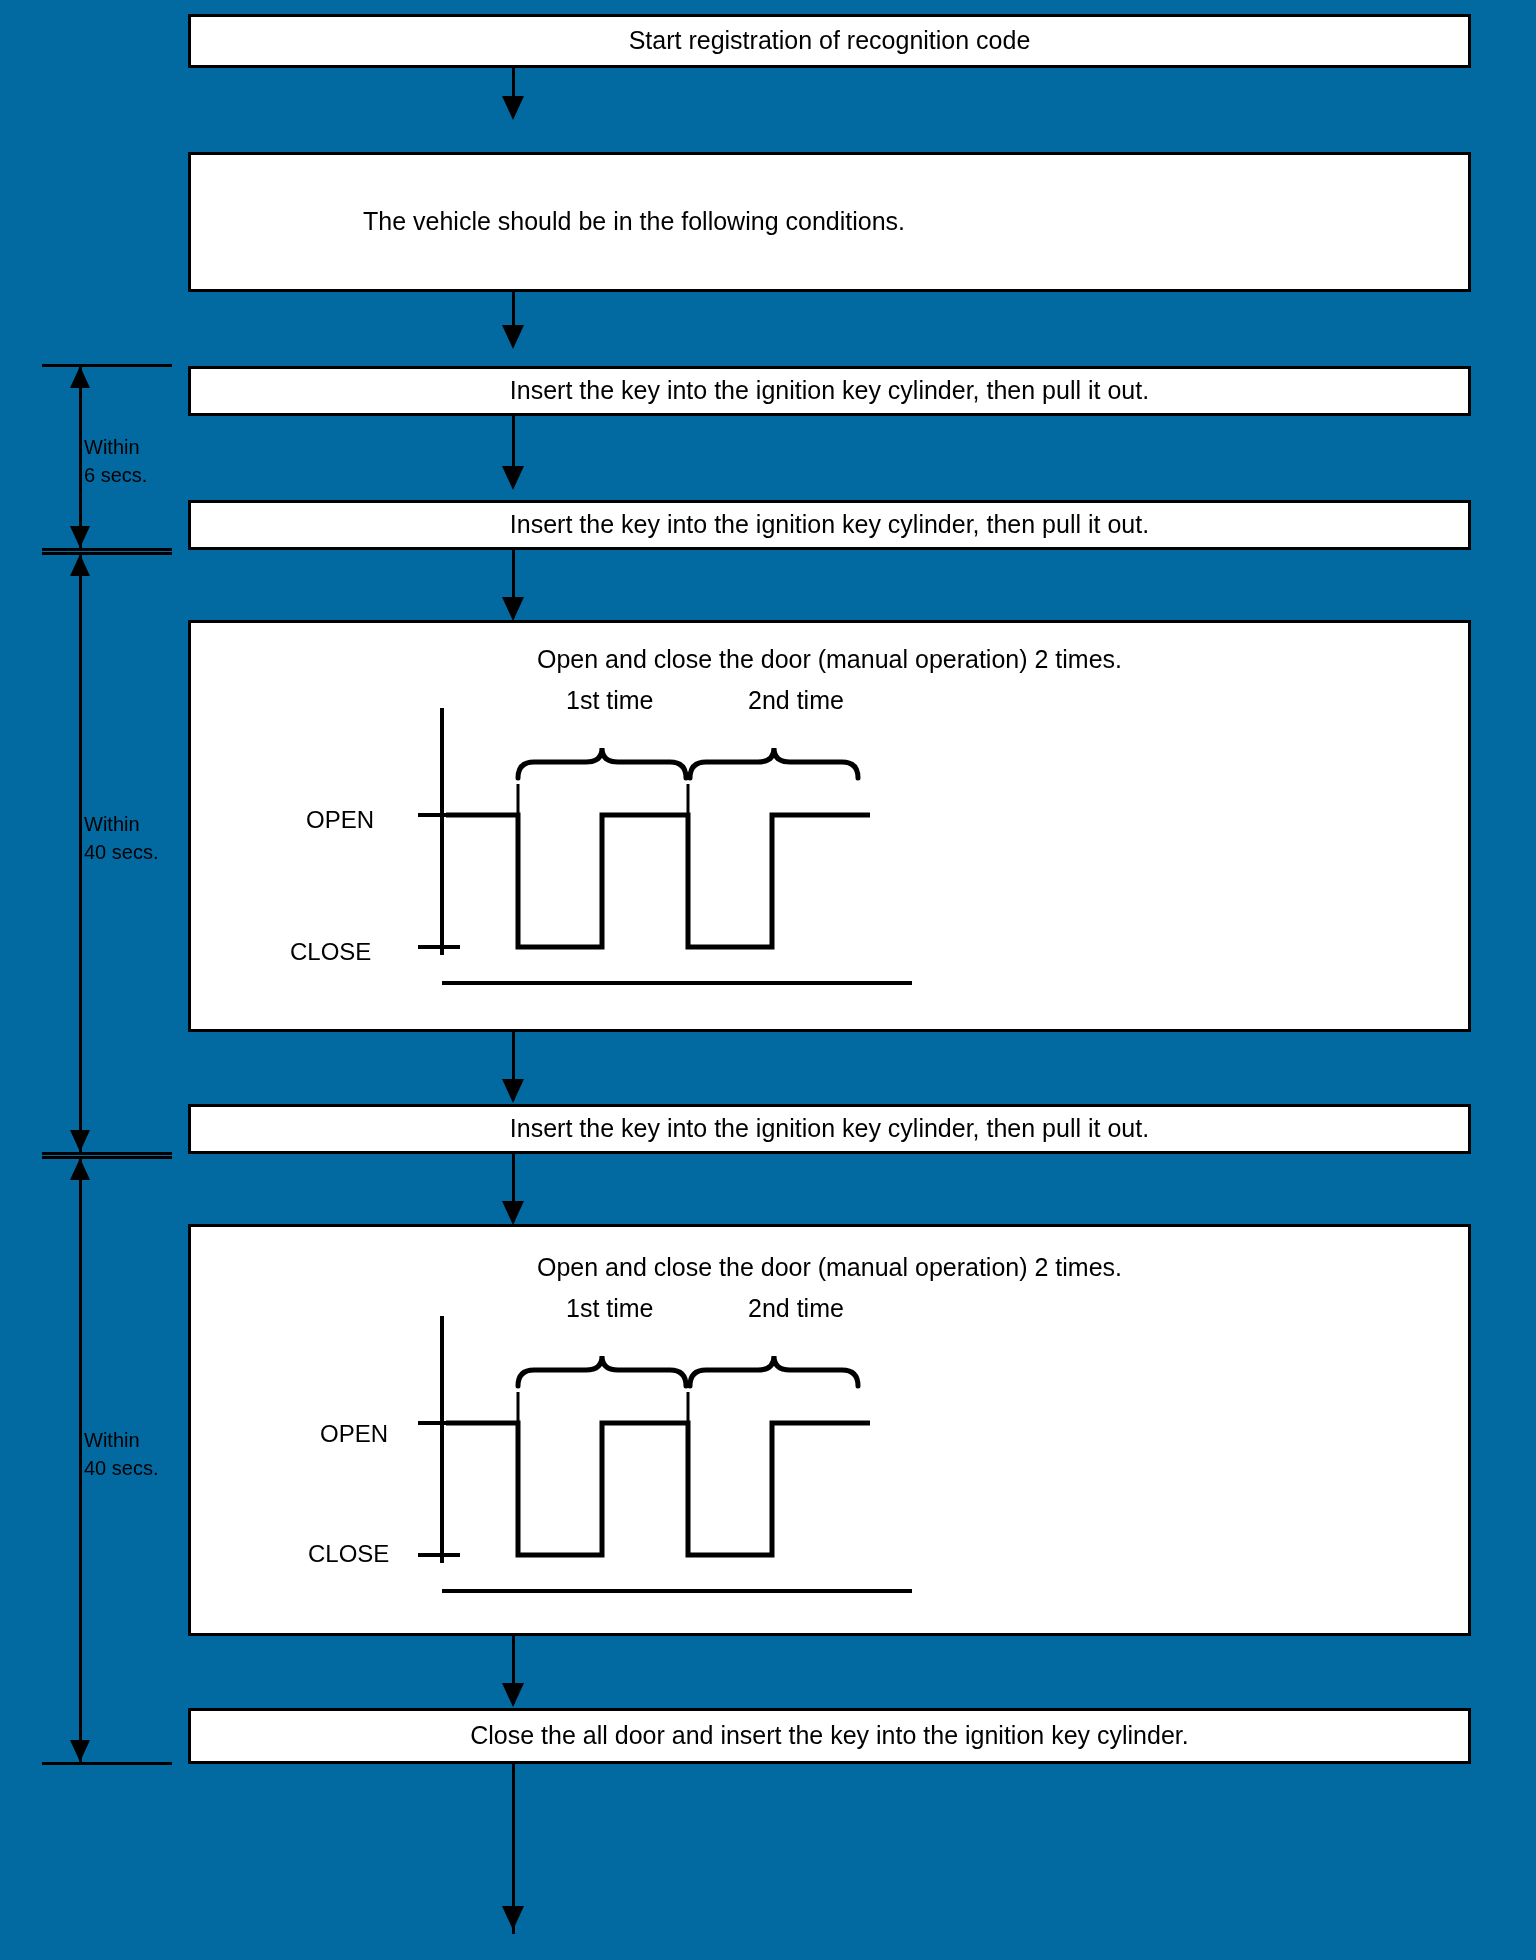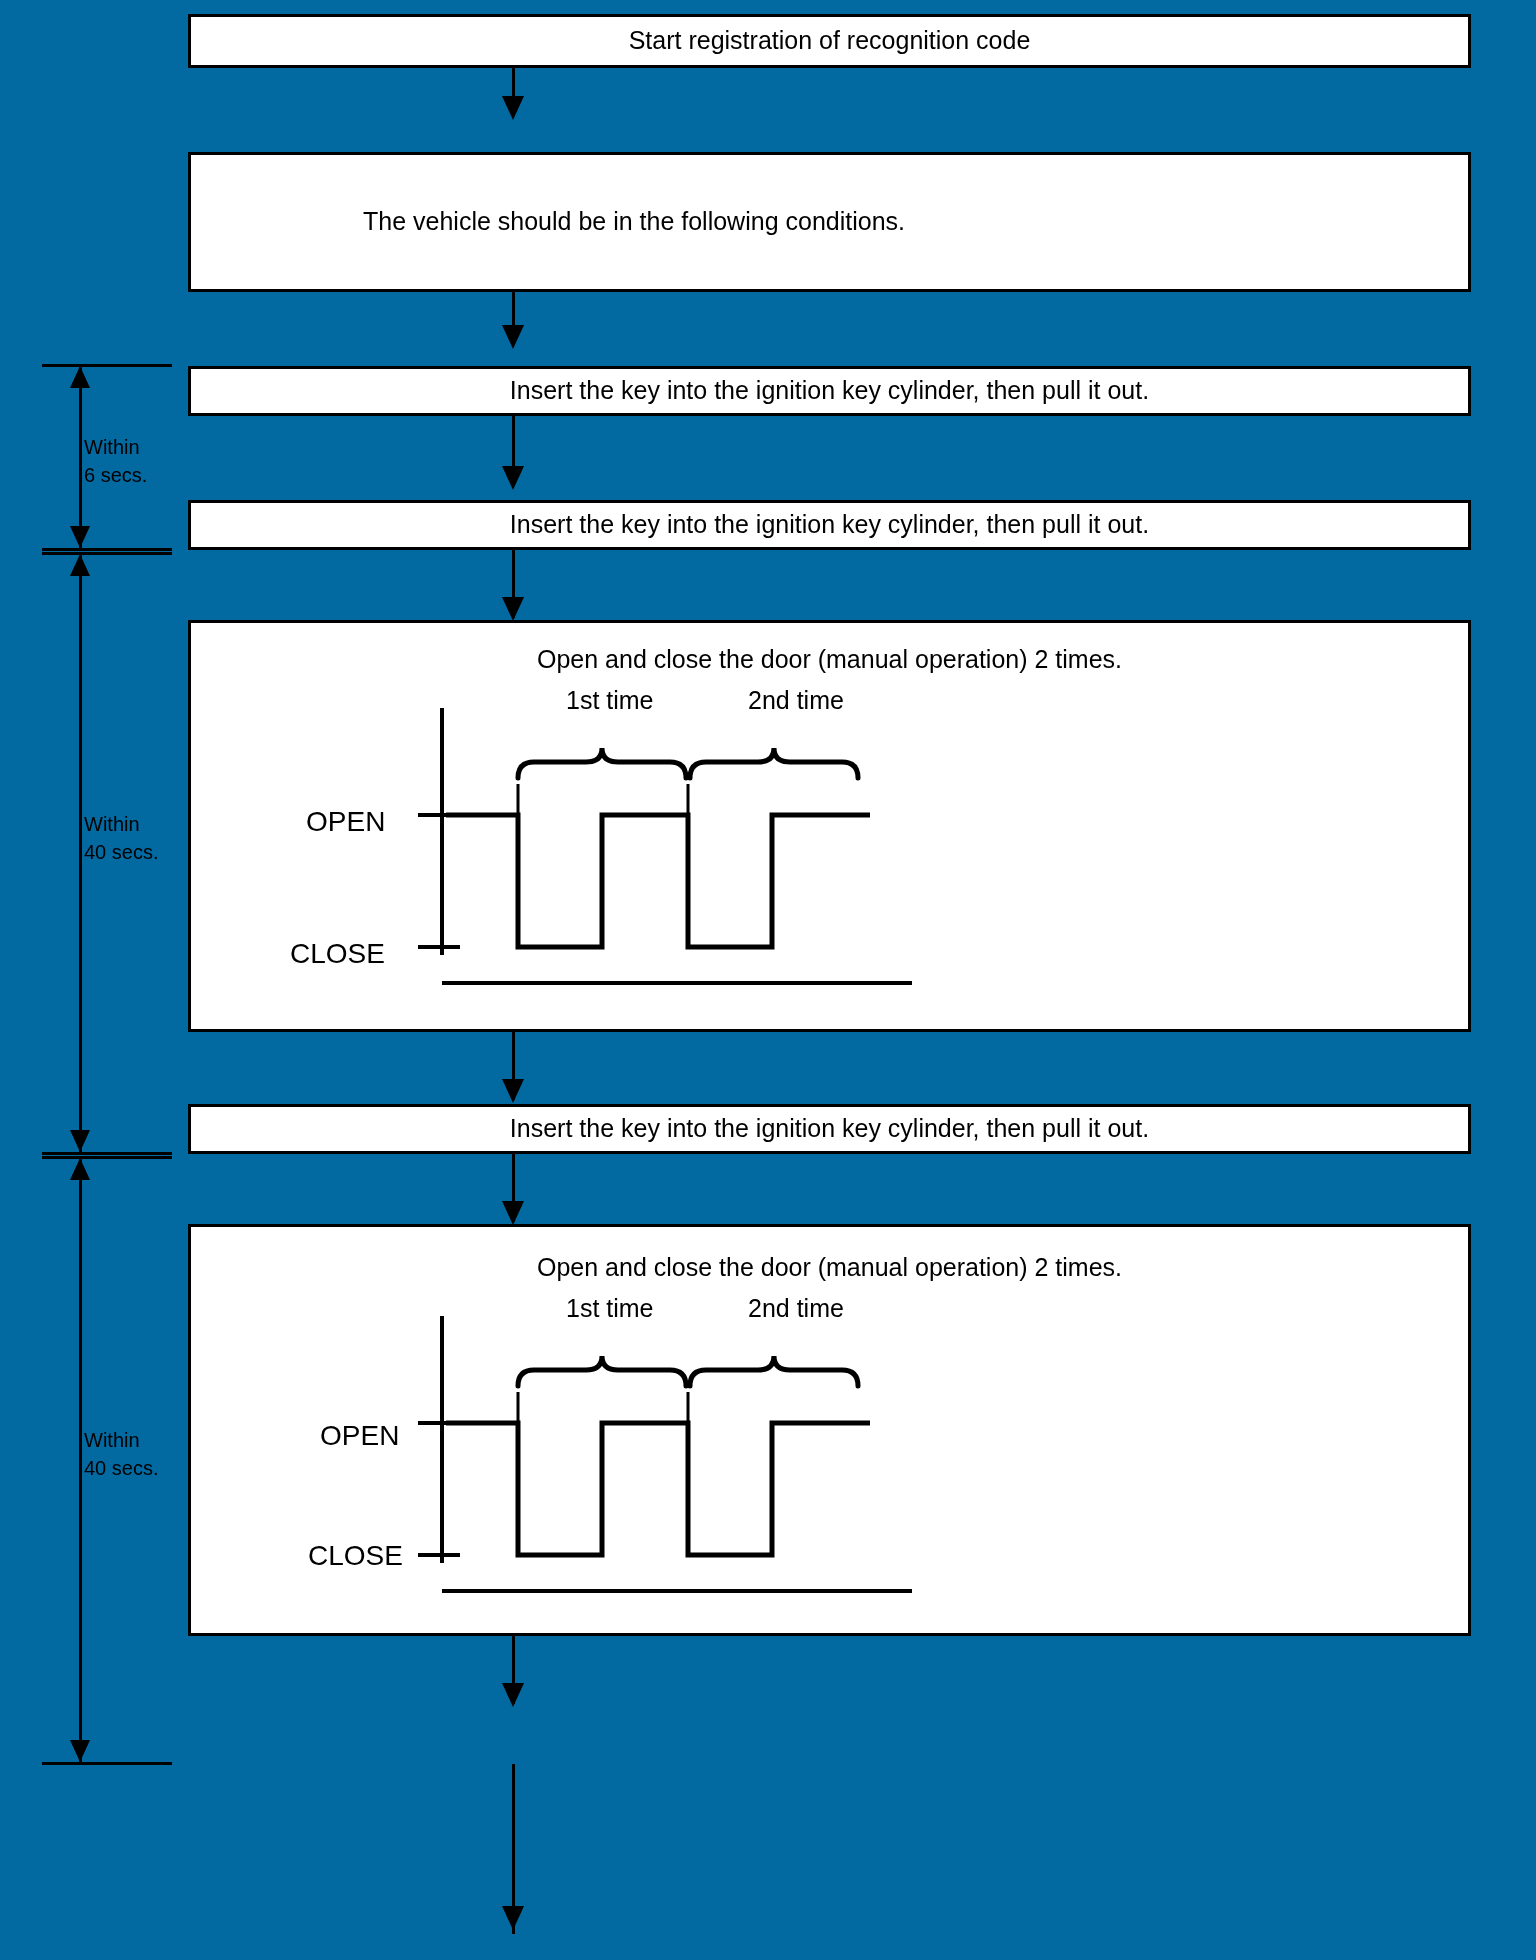--- a/index.html
+++ b/index.html
@@ -105,21 +105,21 @@
     font-size: 25px;
     white-space: nowrap;
     text-align: center;
   }
   .wave-svg {
     position: absolute;
     overflow: visible;
   }
   .axis-label {
     position: absolute;
-    font-size: 28px;
+    font-size: 24px;
     white-space: nowrap;
   }
   .time-label {
     position: absolute;
     font-size: 25px;
     white-space: nowrap;
   }
 </style>
 </head>
 <body>
@@ -233,20 +233,23 @@
     <path d="M 98 78 q 0 -16 16 -16 L 166 62 q 16 0 16 -14 q 0 14 16 14 L 250 62 q 16 0 16 16" fill="none" stroke="#000" stroke-width="5" stroke-linecap="round"></path>
     <path d="M 270 78 q 0 -16 16 -16 L 338 62 q 16 0 16 -14 q 0 14 16 14 L 422 62 q 16 0 16 16" fill="none" stroke="#000" stroke-width="5" stroke-linecap="round"></path>
     <line x1="98" y1="84" x2="98" y2="118" stroke="#000" stroke-width="3"></line>
     <line x1="268" y1="84" x2="268" y2="118" stroke="#000" stroke-width="3"></line>
     <polyline points="26,115 98,115 98,247 182,247 182,115 268,115 268,247 352,247 352,115 450,115" fill="none" stroke="#000" stroke-width="5" stroke-linejoin="miter"></polyline>
   </svg>
 
   <div class="connector" style="left:512px; top:1636px; width:3px; height:68px;"></div>
   <div class="arrowhead" style="left:502px; top:1683px;"></div>
 
+  <div class="flowbox" style="left:188px; top:1708px; width:1283px; height:56px;">
+    <span>Close the all door and insert the key into the ignition key cylinder.</span>
+  </div>
 
   <div class="tick" style="left:42px; top:1156px; width:130px;"></div>
   <div class="tick" style="left:42px; top:1762px; width:130px;"></div>
   <div class="bracket-stem" style="left:79px; top:1158px; height:604px;"></div>
   <div class="arrow-up" style="left:70px; top:1158px;"></div>
   <div class="arrow-down" style="left:70px; top:1740px;"></div>
   <div class="within-label" style="left:84px; top:1426px;">
     <div>Within</div>
     <div>40 secs.</div>
   </div>

